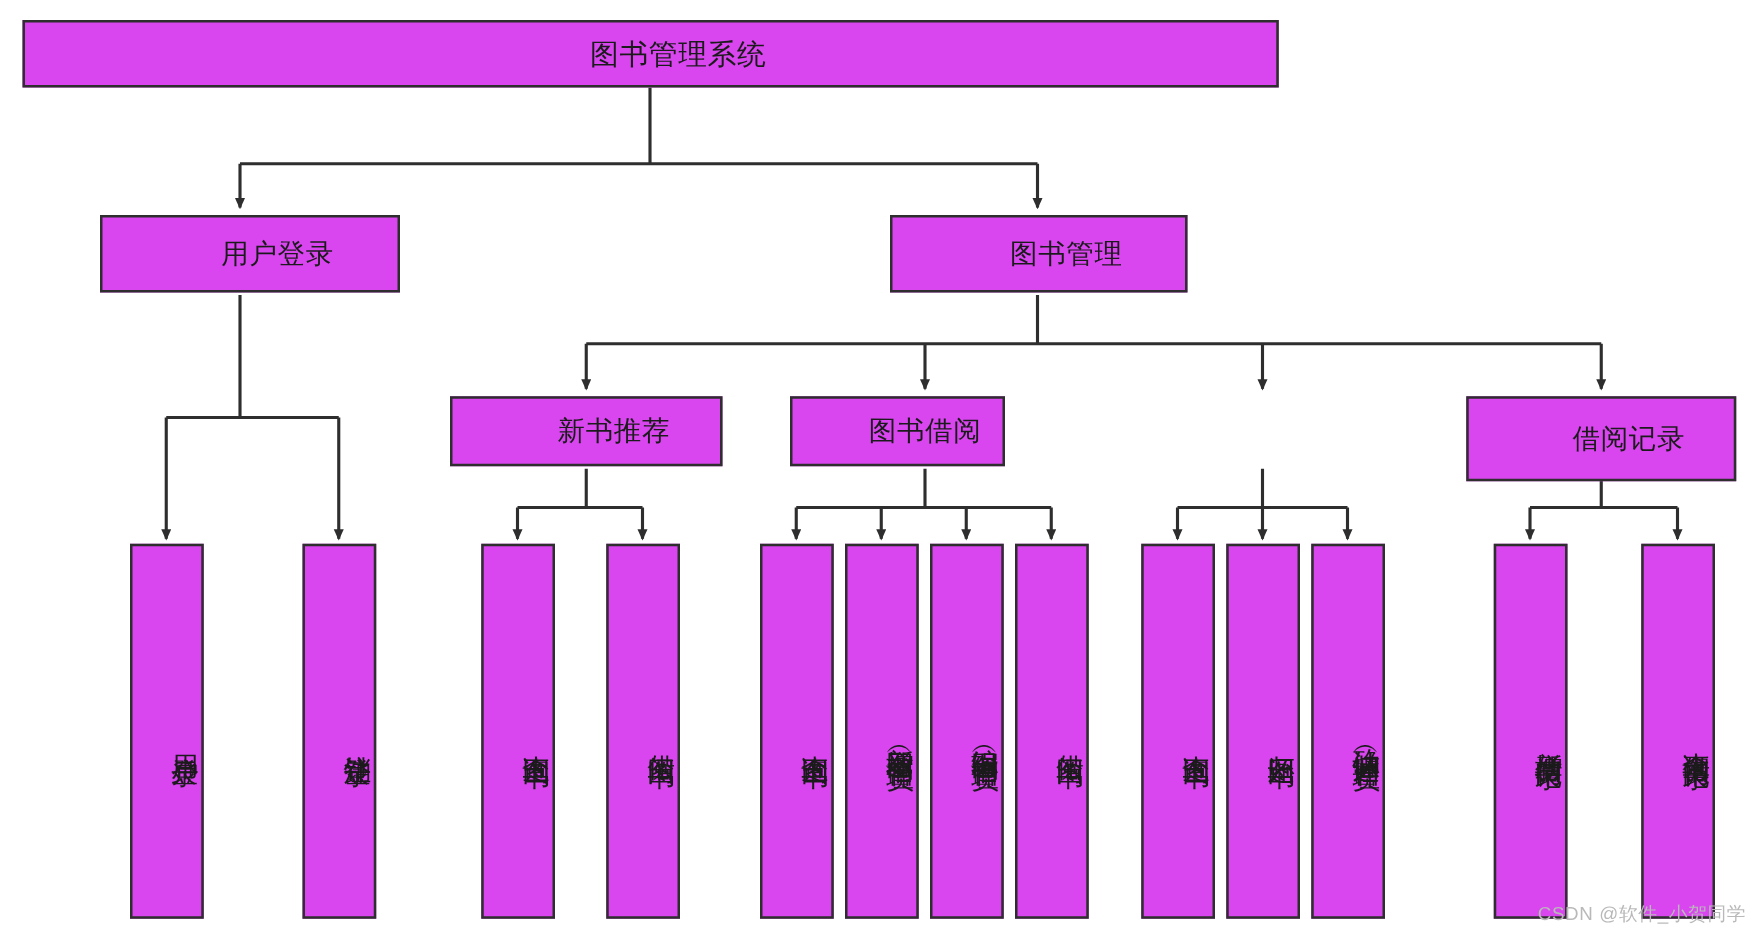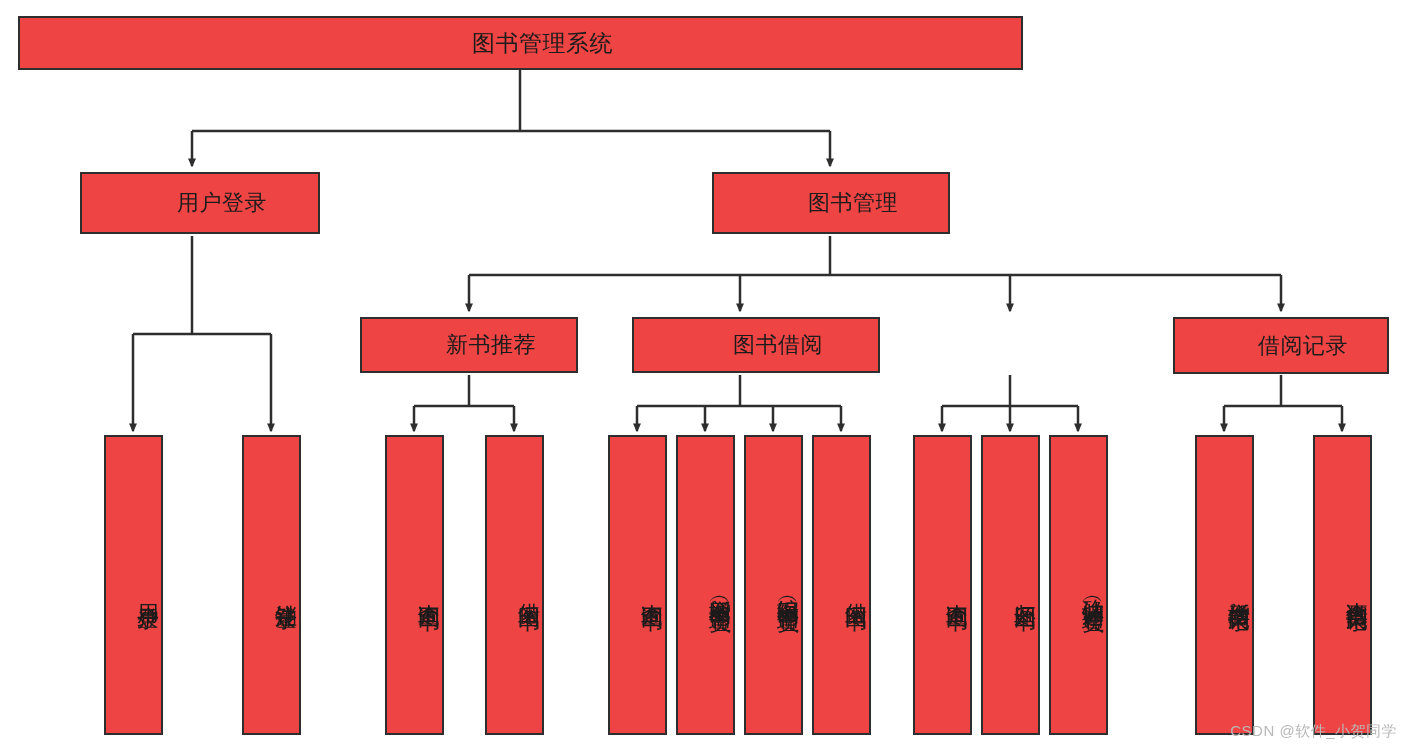--- a/index.html
+++ b/index.html
@@ -23,21 +23,21 @@
     left: 0;
     top: 0;
     width: 1405px;
     height: 747px;
     pointer-events: none;
   }
   .node {
     position: absolute;
     box-sizing: border-box;
     border: 2px solid #2e2e2e;
-    background: #ef4444;
+    background: #d946ef;
     color: #1b1b1b;
     display: flex;
     align-items: center;
     justify-content: center;
     text-align: right;
     line-height: 1.15;
     z-index: 2;
     padding-left: 44px;
   }
   .node-h {
@@ -137,24 +137,24 @@
   <div class="node node-h" style="left:80px; top:172px; width:240px; height:62px;">
     <span>用户登录</span>
   </div>
   <div class="node node-h" style="left:712px; top:172px; width:238px; height:62px;">
     <span>图书管理</span>
   </div>
 
   <div class="node node-h" style="left:360px; top:317px; width:218px; height:56px;">
     <span>新书推荐</span>
   </div>
-  <div class="node node-h" style="left:632px; top:317px; width:248px; height:56px;">
+  <div class="node node-h" style="left:632px; top:317px; width:172px; height:56px;">
     <span>图书借阅</span>
   </div>
-  <div class="node node-h" style="left:1173px; top:317px; width:216px; height:57px;">
+  <div class="node node-h" style="left:1173px; top:317px; width:216px; height:68px;">
     <span>借阅记录</span>
   </div>
 
   <div class="node node-v" style="left:104px; top:435px; width:59px; height:300px;">
     <span class="vtext">用户登录</span>
   </div>
   <div class="node node-v" style="left:242px; top:435px; width:59px; height:300px;">
     <span class="vtext">注销登录</span>
   </div>
 

